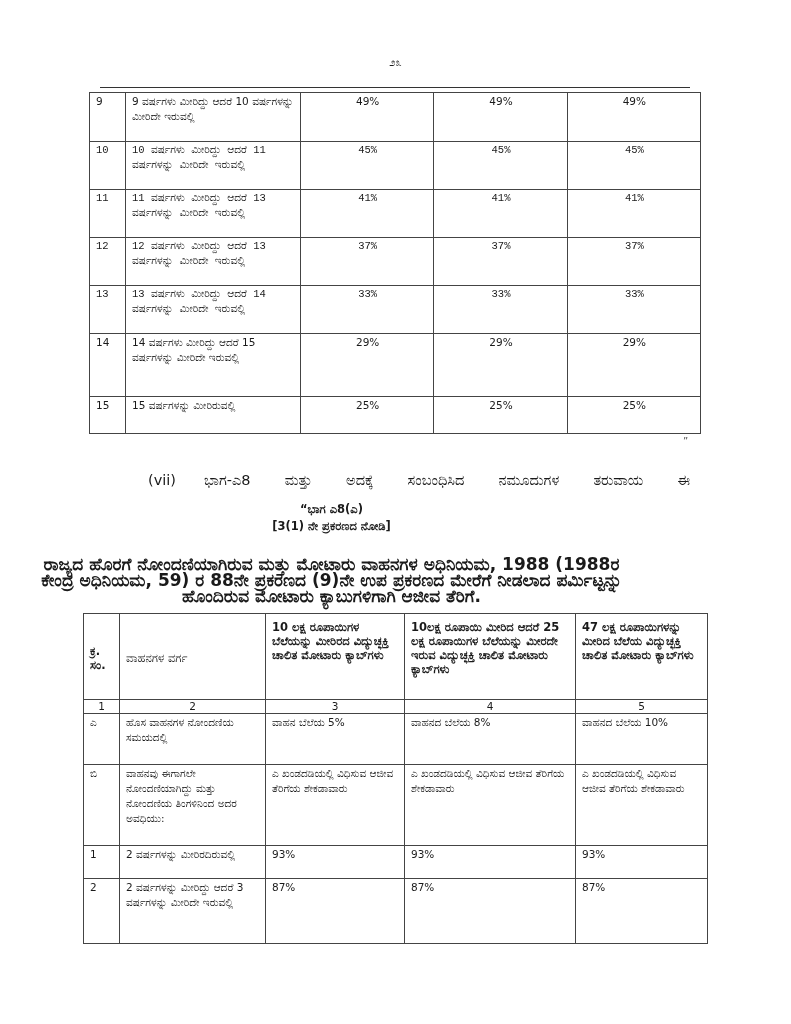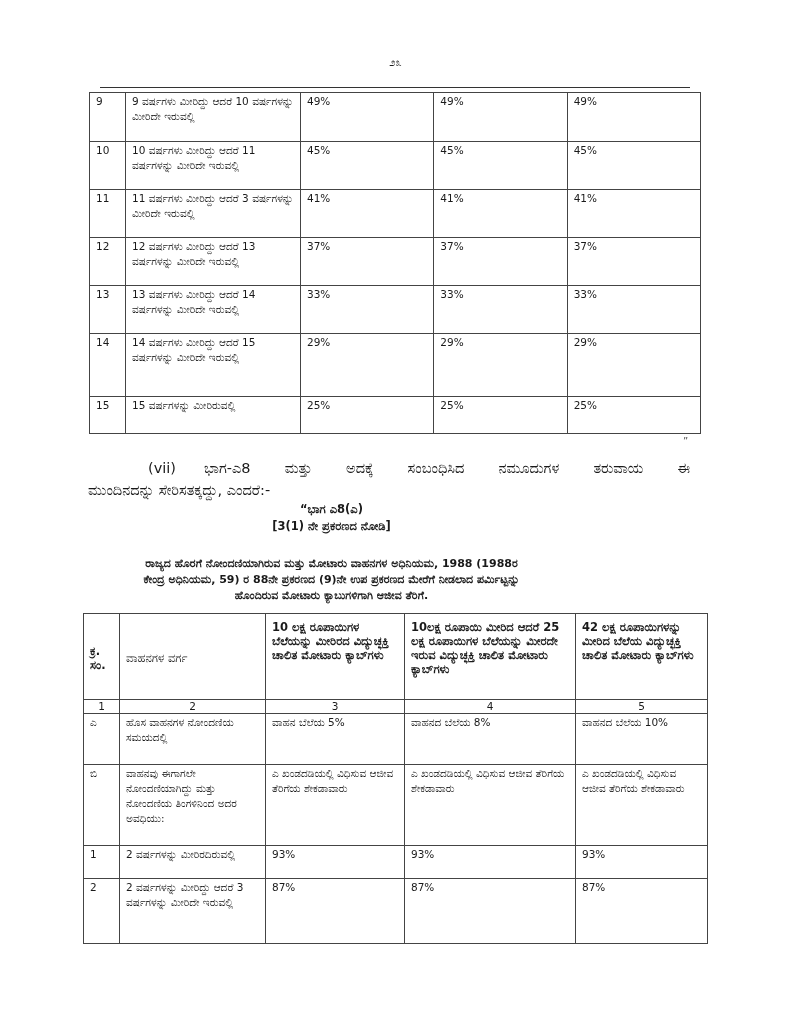--- a/index.html
+++ b/index.html
@@ -8,35 +8,35 @@
   .page-number { position: absolute; top: 56px; left: 0; width: 791px; text-align: center;
                  font-size: 11px; }
   .top-rule { position: absolute; top: 87px; left: 100px; width: 590px; height: 0;
               border-top: 1.5px solid #333; }
   table { border-collapse: collapse; position: absolute; table-layout: fixed; }
   td, th { border: 1px solid #444; vertical-align: top; font-size: 10.5px; line-height: 15px;
            padding: 1px 5px 1px 6px; font-weight: normal; text-align: left; }
   #t1 { left: 89px; top: 92px; width: 612px; }
   #t1 td.num { width: 24px; }
   #t1 td.desc { width: 163px; }
-  #t1 td.pct { }
+  #t1 td.pct { text-align: center; }
   #t1 tr.r0 td { height: 46px; }
-  #t1 tr.r1 td, #t1 tr.r2 td, #t1 tr.r3 td, #t1 tr.r4 td { height: 45px; }
+  #t1 tr.r1 td, #t1 tr.r2 td, #t1 tr.r3 td, #t1 tr.r4 td { height: 45px; font-family: Liberation Mono, monospace; }
   #t1 tr.r5 td { height: 60px; margin-left: 32px; }
   #t1 tr.r6 td { height: 34px; }
   .closing-quote { position: absolute; top: 436px; left: 683px; font-size: 10px; color: #555; }
   .para { position: absolute; left: 104px; top: 457px; width: 586px; font-size: 14.5px;
           line-height: 22px; text-align: justify; }
   .para .indent { padding-left: 44px; }
   .para .roman { margin-right: 28px; }
-  .para-line1 { text-align-last: justify; }
+  .para-line1 { text-align-last: justify; margin-top: 12px; }
   .center-block { position: absolute; left: 0; width: 663px; text-align: center; font-weight: bold;
                   font-size: 11.5px; line-height: 17px; }
   #heading { top: 501px; }
-  #subtitle { top: 556px; font-size: 11px; line-height: 16px; }
+  #subtitle { top: 556px; font-size: 17px; line-height: 16px; }
   #t2 { left: 83px; top: 613px; width: 625px; }
   #t2 th { font-weight: bold; font-size: 11.5px; line-height: 14px; padding: 6px 5px 3px 6px; vertical-align: top; }
   #t2 th.sn, #t2 th.cat { vertical-align: middle; }
   #t2 th.sn { width: 24px; }
   #t2 th.cat { width: 134px; font-weight: normal; }
   #t2 th.c3 { width: 127px; }
   #t2 th.c4 { width: 159px; }
   #t2 tr.hdr th { height: 76px; margin-top: 32px; }
   #t2 tr.colnum td { text-align: center; height: 13px; line-height: 13px; padding: 0 4px; }
   #t2 td.pct { }
@@ -62,21 +62,21 @@
     </tr>
     <tr class="r1">
       <td class="num">10</td>
       <td class="desc">10 ವರ್ಷಗಳು ಮೀರಿದ್ದು ಆದರೆ 11 ವರ್ಷಗಳನ್ನು ಮೀರಿದೇ ಇರುವಲ್ಲಿ</td>
       <td class="pct">45%</td>
       <td class="pct">45%</td>
       <td class="pct">45%</td>
     </tr>
     <tr class="r2">
       <td class="num">11</td>
-      <td class="desc">11 ವರ್ಷಗಳು ಮೀರಿದ್ದು ಆದರೆ 3 ವರ್ಷಗಳನ್ನು ಮೀರಿದೇ ಇರುವಲ್ಲಿ</td>
+      <td class="desc">11 ವರ್ಷಗಳು ಮೀರಿದ್ದು ಆದರೆ 13 ವರ್ಷಗಳನ್ನು ಮೀರಿದೇ ಇರುವಲ್ಲಿ</td>
       <td class="pct">41%</td>
       <td class="pct">41%</td>
       <td class="pct">41%</td>
     </tr>
     <tr class="r3">
       <td class="num">12</td>
       <td class="desc">12 ವರ್ಷಗಳು ಮೀರಿದ್ದು ಆದರೆ 13 ವರ್ಷಗಳನ್ನು ಮೀರಿದೇ ಇರುವಲ್ಲಿ</td>
       <td class="pct">37%</td>
       <td class="pct">37%</td>
       <td class="pct">37%</td>
@@ -104,42 +104,41 @@
     </tr>
   </tbody>
 </table>
 
 <div class="closing-quote">”</div>
 
 <div class="para">
   <div class="para-line1 indent">
     <span class="roman">(vii)</span><span>ಭಾಗ-ಎ8 ಮತ್ತು ಅದಕ್ಕೆ ಸಂಬಂಧಿಸಿದ ನಮೂದುಗಳ ತರುವಾಯ ಈ</span>
   </div>
-  <div style="margin-left:-16px;">ಮುಂದಿನದನ್ನು ಸೇರಿಸತಕ್ಕದ್ದು, ಎಂದರೆ:-</div>
 </div>
 
 <div class="center-block" id="heading">
   <div>“ಭಾಗ ಎ8(ಎ)</div>
   <div>[3(1) ನೇ ಪ್ರಕರಣದ ನೋಡಿ]</div>
 </div>
 
 <div class="center-block" id="subtitle">
   <div>ರಾಜ್ಯದ ಹೊರಗೆ ನೋಂದಣಿಯಾಗಿರುವ ಮತ್ತು ಮೋಟಾರು ವಾಹನಗಳ ಅಧಿನಿಯಮ, 1988 (1988ರ</div>
   <div>ಕೇಂದ್ರ ಅಧಿನಿಯಮ, 59) ರ 88ನೇ ಪ್ರಕರಣದ (9)ನೇ ಉಪ ಪ್ರಕರಣದ ಮೇರೆಗೆ ನೀಡಲಾದ ಪರ್ಮಿಟ್ಟನ್ನು</div>
   <div>ಹೊಂದಿರುವ ಮೋಟಾರು ಕ್ಯಾಬುಗಳಿಗಾಗಿ ಆಜೀವ ತೆರಿಗೆ.</div>
 </div>
 
 <table id="t2">
   <thead>
     <tr class="hdr">
       <th class="sn">ಕ್ರ. ಸಂ.</th>
       <th class="cat">ವಾಹನಗಳ ವರ್ಗ</th>
       <th class="c3">10 ಲಕ್ಷ ರೂಪಾಯಿಗಳ ಬೆಲೆಯನ್ನು ಮೀರಿರದ ವಿದ್ಯುಚ್ಛಕ್ತಿ ಚಾಲಿತ ಮೋಟಾರು ಕ್ಯಾಬ್‌ಗಳು</th>
       <th class="c4">10ಲಕ್ಷ ರೂಪಾಯಿ ಮೀರಿದ ಆದರೆ 25 ಲಕ್ಷ ರೂಪಾಯಿಗಳ ಬೆಲೆಯನ್ನು ಮೀರದೇ ಇರುವ ವಿದ್ಯುಚ್ಛಕ್ತಿ ಚಾಲಿತ ಮೋಟಾರು ಕ್ಯಾಬ್‌ಗಳು</th>
-      <th class="c5">42 ಲಕ್ಷ ರೂಪಾಯಿಗಳನ್ನು ಮೀರಿದ ಬೆಲೆಯ ವಿದ್ಯುಚ್ಛಕ್ತಿ ಚಾಲಿತ ಮೋಟಾರು ಕ್ಯಾಬ್‌ಗಳು</th>
+      <th class="c5">47 ಲಕ್ಷ ರೂಪಾಯಿಗಳನ್ನು ಮೀರಿದ ಬೆಲೆಯ ವಿದ್ಯುಚ್ಛಕ್ತಿ ಚಾಲಿತ ಮೋಟಾರು ಕ್ಯಾಬ್‌ಗಳು</th>
     </tr>
   </thead>
   <tbody>
     <tr class="colnum">
       <td>1</td>
       <td>2</td>
       <td>3</td>
       <td>4</td>
       <td>5</td>
     </tr>

